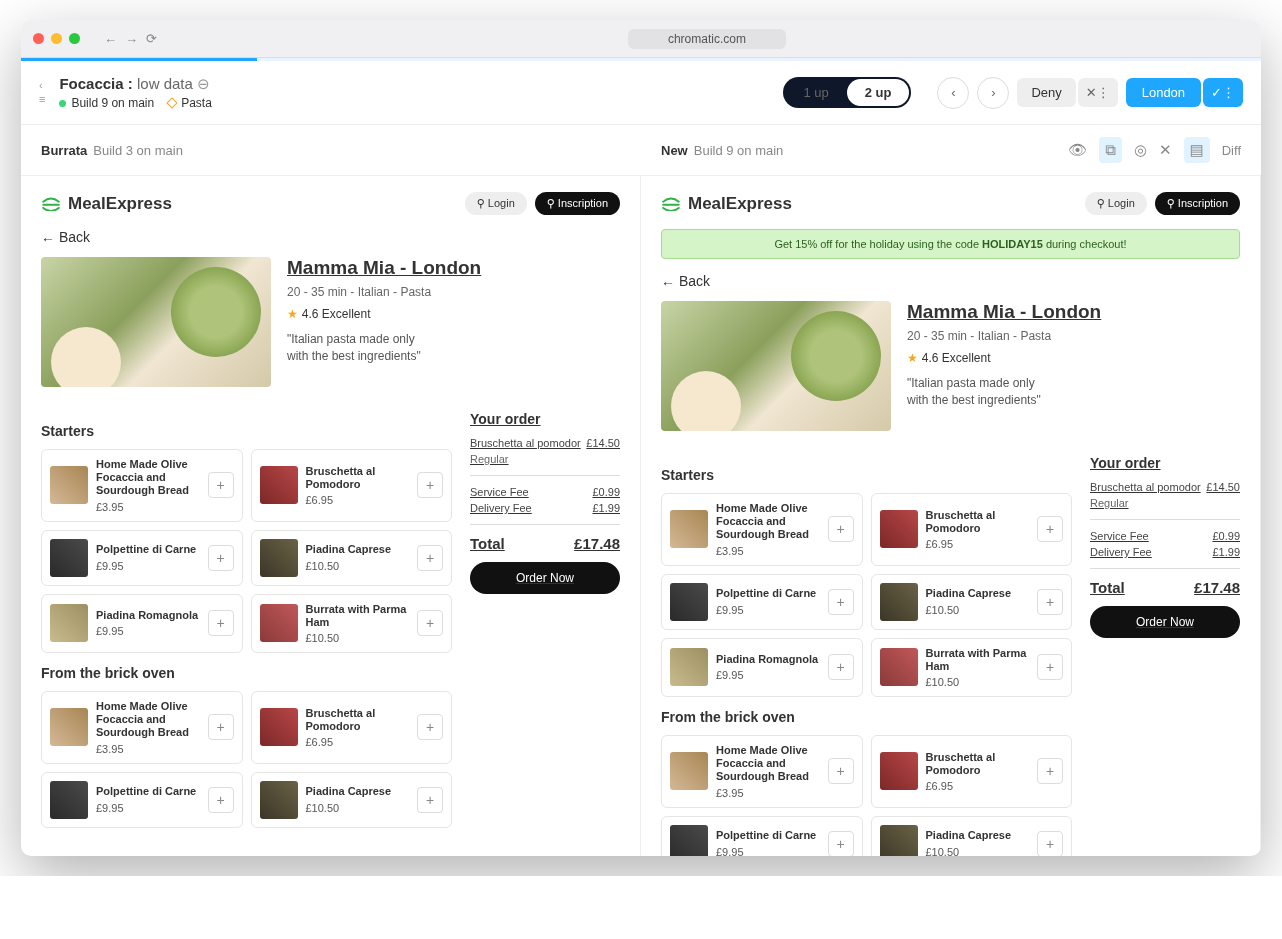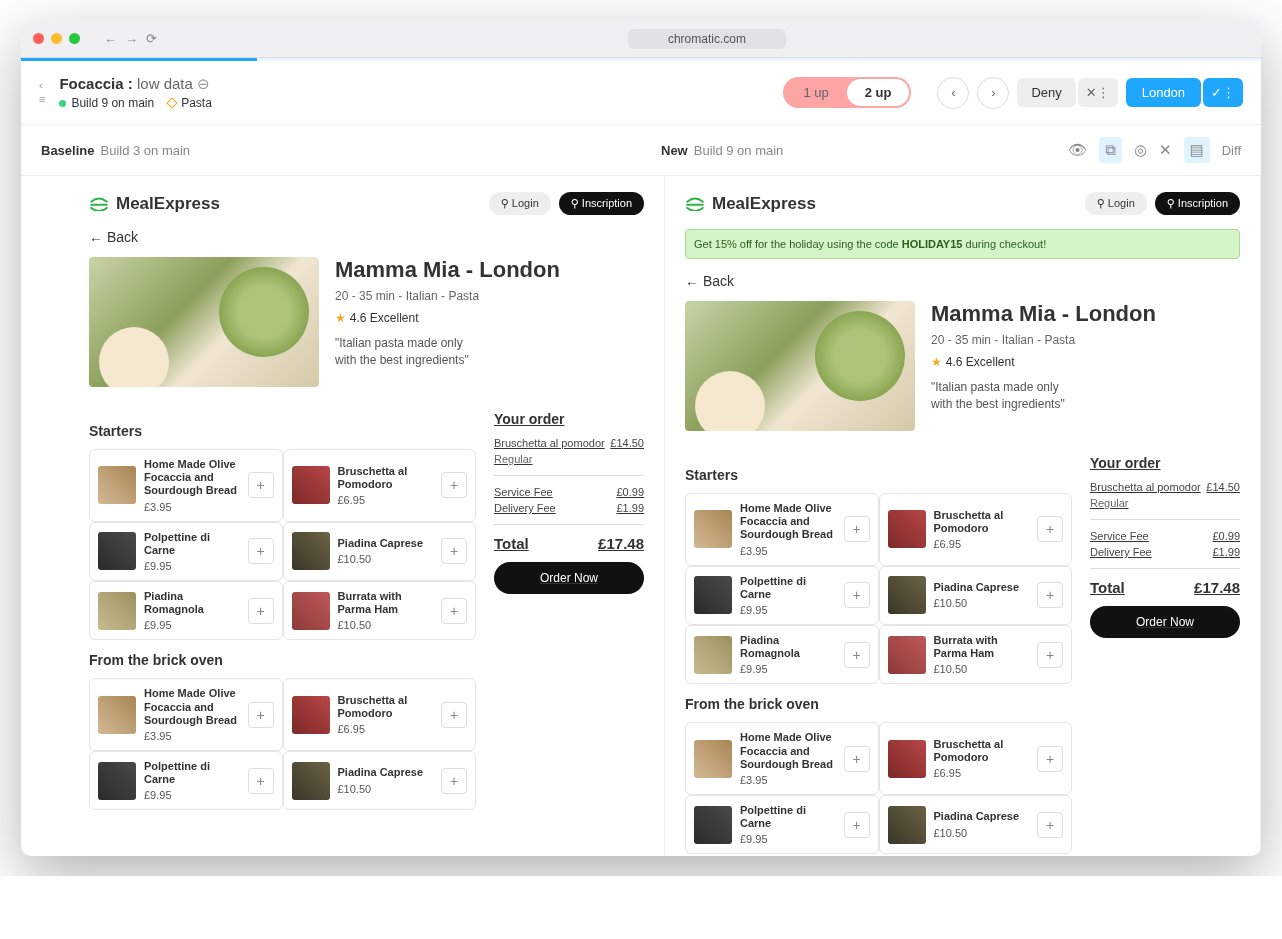--- a/index.html
+++ b/index.html
@@ -22,21 +22,21 @@
 
 .app-header { display: flex; align-items: center; padding: 14px 18px; gap: 14px; border-bottom: 1px solid #eee; }
 .hdr-nav-icons { display: flex; flex-direction: column; gap: 3px; color: #999; font-size: 11px; }
 .hdr-nav-icons span { line-height: 1; cursor: pointer; }
 .story-meta .story-title { font-size: 15px; font-weight: 400; color: #666; }
 .story-meta .story-title b { font-weight: 600; color: #333; }
 .story-subline { display: flex; gap: 14px; margin-top: 3px; font-size: 12px; align-items: center; }
 .dot-green { width: 7px; height: 7px; border-radius: 50%; background: #37d67a; display: inline-block; margin-right: 5px; }
 .diamond { width: 8px; height: 8px; border: 1.5px solid #f5a623; transform: rotate(45deg); display: inline-block; margin-right: 5px; }
 
-.view-toggle { margin-left: auto; display: flex; background: #fca5a5; border-radius: 20px; padding: 2px; }
+.view-toggle { margin-left: auto; display: flex; background: #0f172a; border-radius: 20px; padding: 2px; }
 .view-toggle .toggle-btn { padding: 6px 18px; border-radius: 18px; font-size: 13px; cursor: pointer; color: #666; }
 .view-toggle .toggle-btn.active { background: #fff; font-weight: 700; color: #333; }
 
 .hdr-actions { display: flex; gap: 8px; margin-left: 12px; align-items: center; }
 .circ-btn { width: 32px; height: 32px; border: 1px solid #ddd; border-radius: 50%; display: flex; align-items: center; justify-content: center; cursor: pointer; color: #666; background: #fff; }
 .deny-btn { background: #eee; border-radius: 6px; padding: 7px 14px; font-size: 13px; cursor: pointer; font-weight: 500; }
 .deny-icon { background: #eee; border-radius: 6px; padding: 7px 8px; cursor: pointer; color: #666; margin-left: -6px; }
 .accept-btn { background: #1ea7fd; color: #fff; border-radius: 6px; padding: 7px 16px; font-size: 13px; cursor: pointer; font-weight: 500; }
 .accept-icon { background: #1ea7fd; color: #fff; border-radius: 6px; padding: 7px 8px; cursor: pointer; margin-left: -6px; }
 
@@ -44,52 +44,52 @@
 .compare-hdr { display: grid; grid-template-columns: 1fr 1fr; border-bottom: 1px solid #eee; }
 .compare-hdr .col { padding: 12px 20px; display: flex; align-items: center; font-size: 13px; }
 .compare-hdr .col b { font-weight: 600; margin-right: 6px; }
 .compare-hdr .col span { color: #888; }
 .right-tools { margin-left: auto; display: flex; gap: 12px; align-items: center; }
 .tool-icon { color: #999; cursor: pointer; font-size: 15px; }
 .tool-icon.active { background: #e1f3ff; padding: 4px 6px; border-radius: 4px; color: #1ea7fd; }
 .diff-label { color: #1ea7fd; font-weight: 500; }
 
 
-.compare-body { display: grid; grid-template-columns: 1fr 1fr; height: 680px; overflow: hidden; padding-left: 48px; }
+.compare-body { display: grid; grid-template-columns: 1fr 1fr; height: 680px; overflow: hidden; }
 .pane { padding: 16px 20px; overflow: hidden; border-right: 1px solid #eee; }
 
 .app-top { display: flex; align-items: center; margin-bottom: 14px; }
 .brand { display: flex; align-items: center; gap: 7px; font-weight: 700; font-size: 17px; }
 .brand-icon { width: 20px; height: 14px; }
 .auth-btns { margin-left: auto; display: flex; gap: 8px; }
 .login-btn { background: #eee; border-radius: 16px; padding: 5px 12px; font-size: 11px; cursor: pointer; }
 .signup-btn { background: #111; color: #fff; border-radius: 16px; padding: 5px 12px; font-size: 11px; cursor: pointer; }
 
-.promo-banner { background: #d5f5c8; border: 1px solid #a4dd8f; border-radius: 4px; padding: 8px; font-size: 11px; color: #2c5f1f; margin-bottom: 14px; }
+.promo-banner { background: #d5f5c8; border: 1px solid #a4dd8f; border-radius: 4px; padding: 8px; text-align: center; font-size: 11px; color: #2c5f1f; margin-bottom: 14px; }
 .promo-banner b { font-weight: 700; }
 
 .back-link { display: flex; align-items: center; gap: 6px; font-size: 14px; color: #333; margin-bottom: 12px; cursor: pointer; }
 
 .restaurant { display: flex; gap: 16px; margin-bottom: 24px; }
 .rest-img { width: 230px; height: 130px; border-radius: 4px; background: linear-gradient(135deg, #c8d4a6 0%, #8ba05c 40%, #f0e6d2 60%, #d4c9a8 100%); position: relative; overflow: hidden; }
 .rest-img::before { content: ''; position: absolute; top: 10px; right: 10px; width: 90px; height: 90px; border-radius: 50%; background: radial-gradient(circle, #afc47a 40%, #8aa653 70%); }
 .rest-img::after { content: ''; position: absolute; bottom: -10px; left: 10px; width: 70px; height: 70px; border-radius: 50%; background: #f5e8ce; }
-.rest-info h2 { font-size: 22px; font-weight: 700; margin-bottom: 6px; }
+.rest-info h2 { font-size: 19px; font-weight: 700; margin-bottom: 6px; text-decoration: underline; }
 .rest-meta { font-size: 12px; color: #666; margin-bottom: 8px; }
 .rest-rating { font-size: 12px; color: #333; display: flex; align-items: center; gap: 4px; margin-bottom: 10px; }
 .star { color: #f5a623; }
 .rest-desc { font-size: 12px; color: #555; line-height: 1.4; }
 
 .content-row { display: flex; gap: 18px; }
 .menu-col { flex: 1; }
 .order-col { width: 150px; flex-shrink: 0; text-decoration: underline; }
 
 .section-title { font-size: 14px; font-weight: 700; margin: 12px 0 10px; }
 
-.menu-grid { display: grid; grid-template-columns: 1fr 1fr; }
+.menu-grid { display: grid; grid-template-columns: 1fr 1fr; gap: 8px; }
 .menu-item { border: 1px solid #e5e5e5; border-radius: 6px; padding: 8px; display: flex; align-items: center; gap: 8px; }
 .item-thumb { width: 38px; height: 38px; border-radius: 3px; flex-shrink: 0; }
 .th-1 { background: linear-gradient(45deg, #d4b896, #a88654); }
 .th-2 { background: linear-gradient(45deg, #7c2828, #b84646); }
 .th-3 { background: linear-gradient(45deg, #2a2a2a, #4a4a4a); }
 .th-4 { background: linear-gradient(45deg, #3a3628, #6b6245); }
 .th-5 { background: linear-gradient(45deg, #c9bb8e, #9c8f60); }
 .th-6 { background: linear-gradient(45deg, #8b3a3a, #c05858); }
 .item-info { flex: 1; min-width: 0; }
 .item-name { font-size: 11px; font-weight: 600; line-height: 1.2; margin-bottom: 3px; }
@@ -149,21 +149,21 @@
       <div class="circ-btn">›</div>
       <div class="deny-btn">Deny</div>
       <div class="deny-icon">✕⋮</div>
       <div class="accept-btn">London</div>
       <div class="accept-icon">✓⋮</div>
     </div>
   </div>
 
   <div class="compare-hdr">
     <div class="col">
-      <b>Baseline</b>
+      <b>Burrata</b>
         <span>Build 3 on main</span>
     </div>
     <div class="col">
       <b>New</b>
         <span>Build 9 on main</span>
       <div class="right-tools">
         <span class="tool-icon">👁</span>
         <span class="tool-icon active">⧉</span>
         <span class="tool-icon">◎</span>
         <span class="tool-icon">✕</span>

